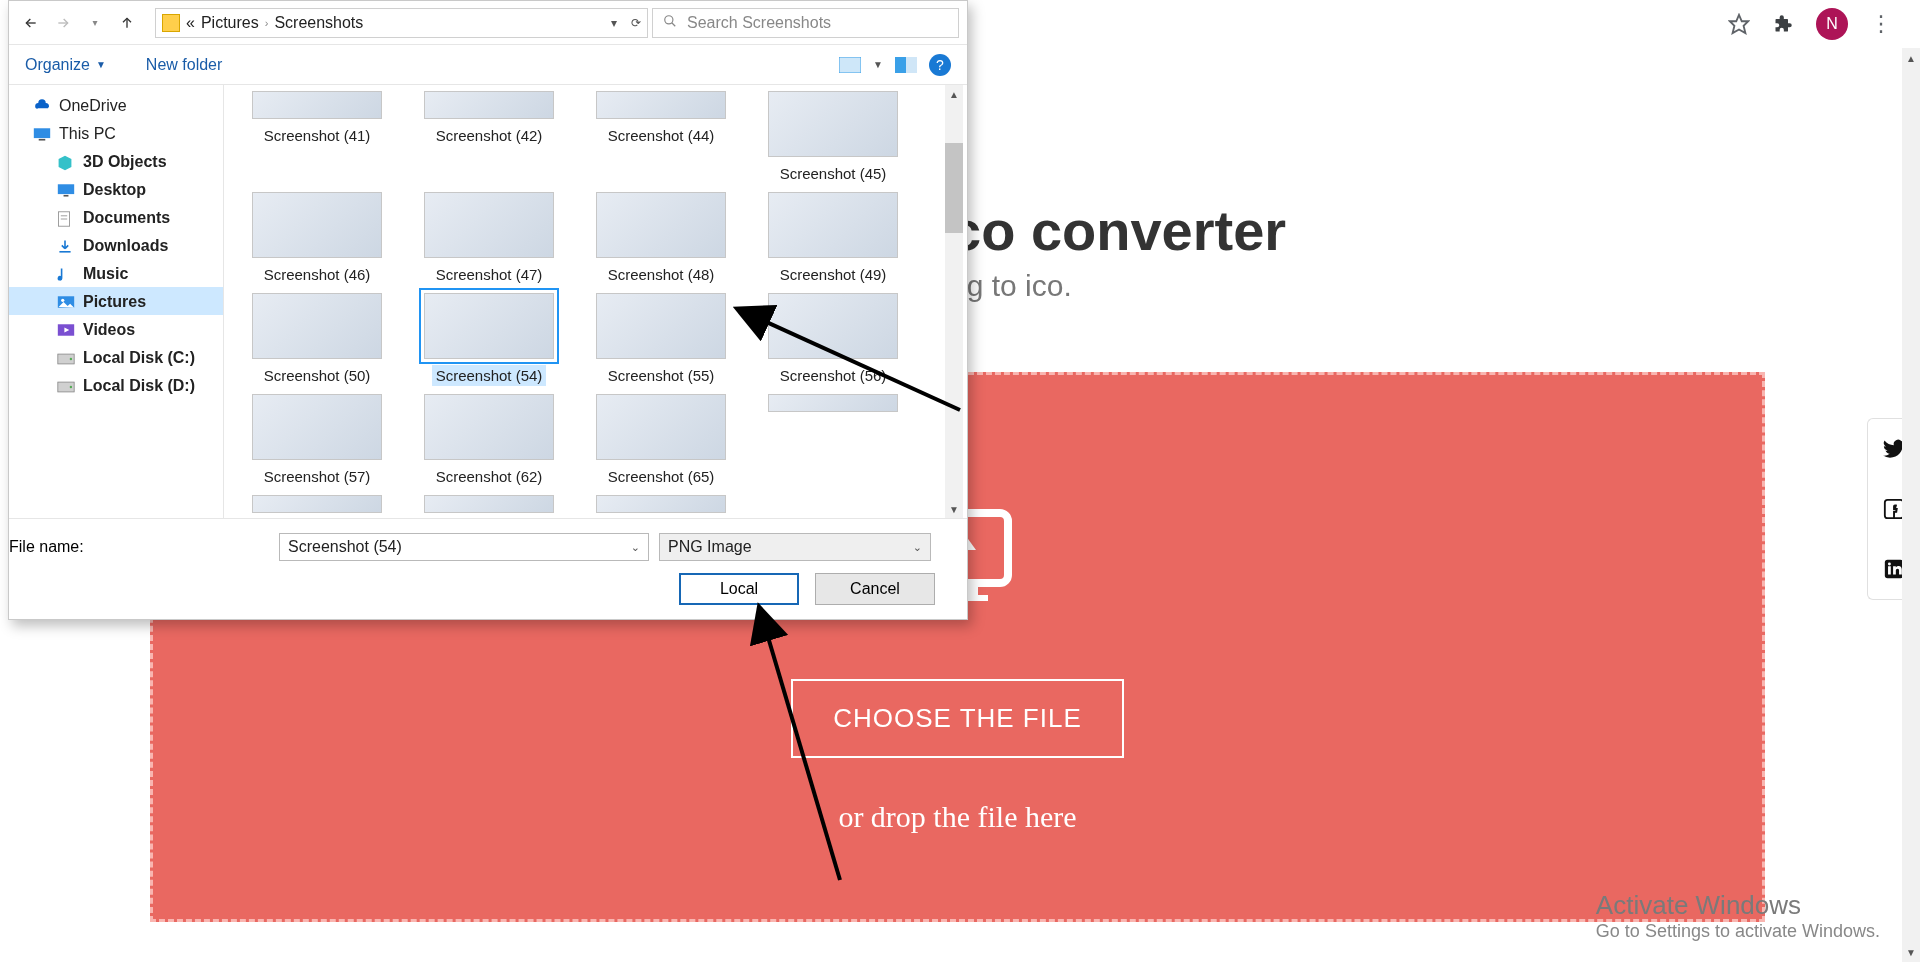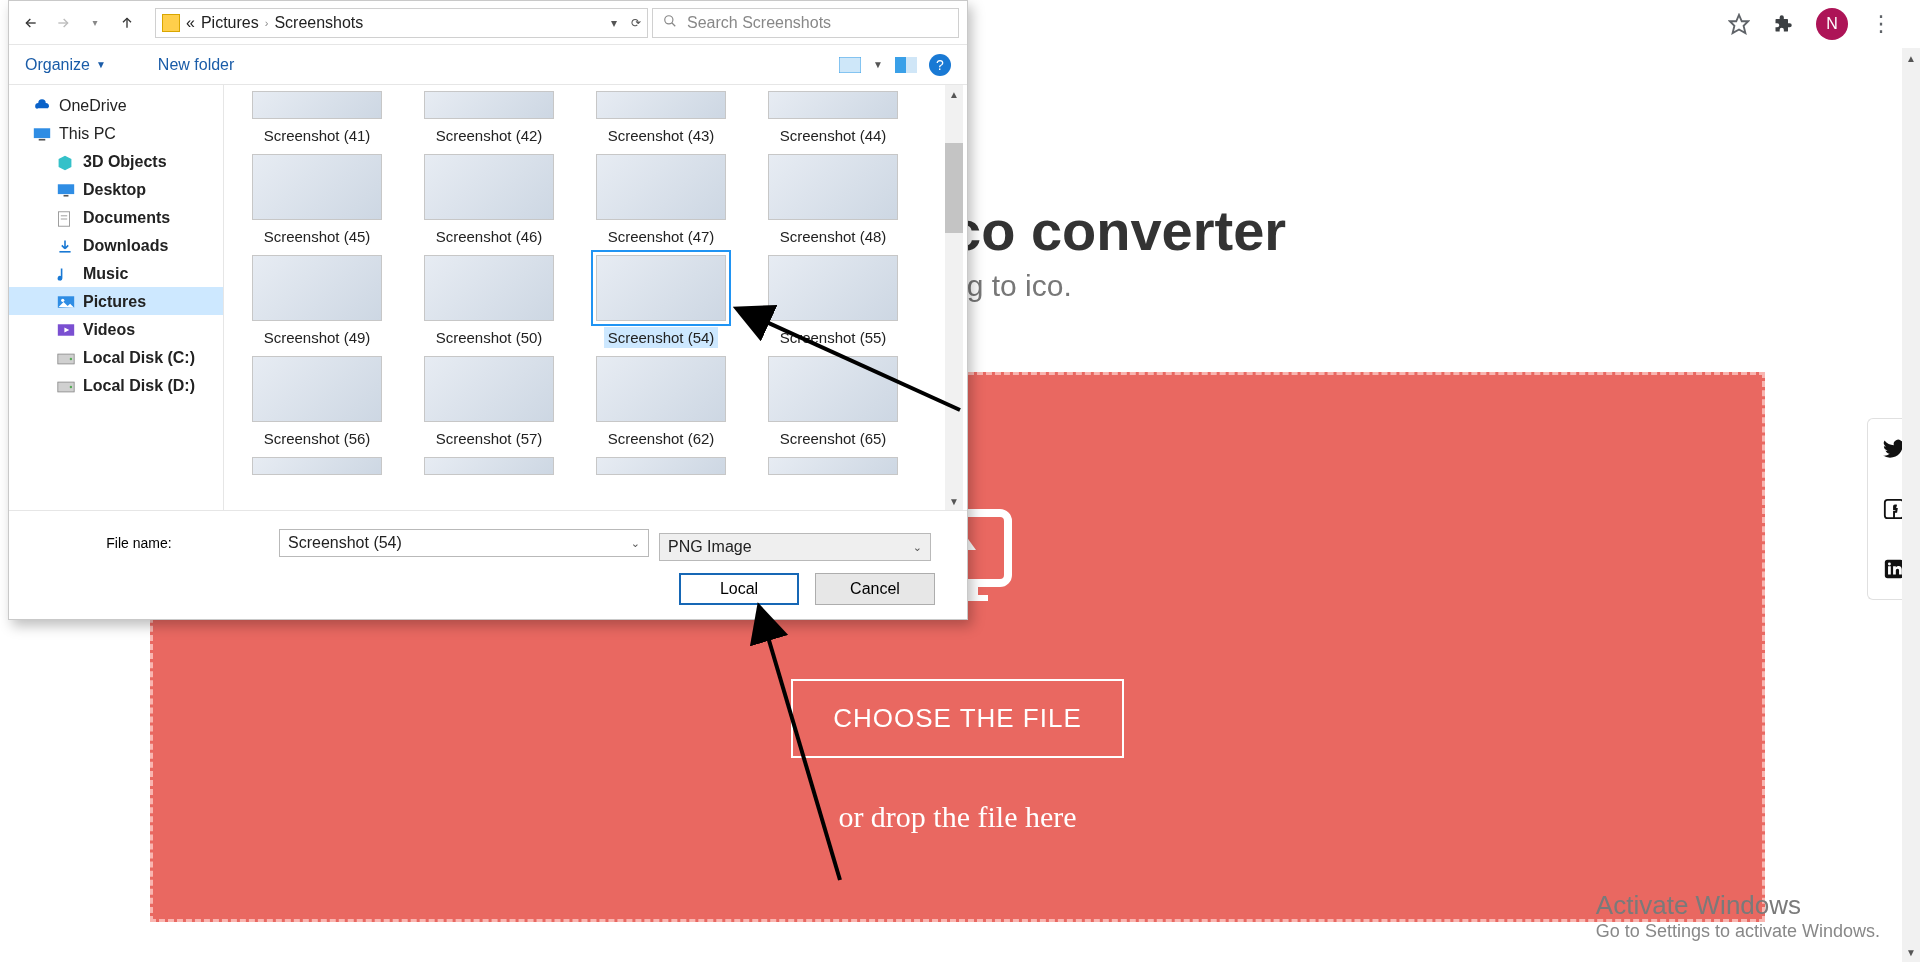--- a/index.html
+++ b/index.html
@@ -108,21 +108,21 @@
   .dlg-path .crumb { font-size:16px; color:#222; }
   .dlg-path .sep   { color:#888; font-size:11px; }
   .dlg-path .right { margin-left:auto; display:flex; gap:14px; color:#555; font-size:12px;}
   .dlg-search {
     width:307px; height:30px; border:1px solid #d0d0d0;
     display:flex; align-items:center; padding:0 10px; gap:10px; color:#888;
   }
 
   .dlg-toolbar {
     height:40px; display:flex; align-items:center; padding:0 16px;
-    font-size:16px; color:#1a5ca8; gap:52px;
+    font-size:16px; color:#1a5ca8; gap:40px;
     border-bottom:1px solid #e6e6e6;
   }
   .dlg-toolbar .org { color:#1a5ca8; display:flex; align-items:center; gap:6px;}
   .dlg-toolbar .right { margin-left:auto; display:flex; align-items:center; gap:12px;}
   .tb-ico { width:22px; height:22px; display:flex; align-items:center; justify-content:center; }
   .help-circle { width:22px; height:22px; border-radius:50%; background:#1979d4; color:#fff; font-size:14px; display:flex; align-items:center; justify-content:center;}
 
   .dlg-body { flex:1; display:flex; overflow:hidden; }
 
   .dlg-tree {
@@ -156,27 +156,27 @@
   .files-vscroll { position:absolute; right:4px; top:0; bottom:0; width:18px; background:#f1f1f1; display:flex; flex-direction:column;}
   .files-vscroll .arrow{height:18px; font-size:10px; color:#555; display:flex;align-items:center;justify-content:center;}
   .files-vscroll .thumb{ margin-top:40px; height:90px; background:#c4c4c4;}
 
   .dlg-footer {
     border-top:1px solid #e6e6e6;
     padding:14px 16px 14px 0;
     display:flex; flex-direction:column; gap:12px;
   }
   .fn-row { display:flex; align-items:center; gap:10px;}
-  .fn-row .lbl { width:260px; text-align:center; font-size:14px;}
+  .fn-row .lbl { width:260px; text-align:left; font-size:16px;}
   .fn-row .combo {
     border:1px solid #b9b9b9; height:28px; display:flex; align-items:center;
     padding:0 8px; font-size:16px; color:#222; background:#fff; justify-content:space-between;
   }
   .fn-row .combo.fname { width:370px;}
-  .fn-row .combo.ftype { width:272px; background:#efefef;margin-top:8px;}
+  .fn-row .combo.ftype { width:272px; background:#efefef;}
   .btn-row { display:flex; justify-content:flex-end; gap:16px; padding-right:16px;}
   .btn-row button {
     min-width:120px; height:32px; font-size:16px;
     background:#e7e7e7; border:1px solid #adadad;
   }
   .btn-row button.primary {
     background:#fff; border:2px solid #1667b5;
   }
 
   
@@ -409,24 +409,20 @@
 
     <div class="dlg-files">
       <div class="file-grid" id="file-grid">
           <div class="file-item half">
             <div class="file-thumb"></div>
                  <div class="file-lbl">Screenshot (41)</div>
           </div>
           <div class="file-item half">
             <div class="file-thumb"></div>
                  <div class="file-lbl">Screenshot (42)</div>
-          </div>
-          <div class="file-item half">
-            <div class="file-thumb"></div>
-                 <div class="file-lbl">Screenshot (43)</div>
           </div>
           <div class="file-item half">
             <div class="file-thumb"></div>
                  <div class="file-lbl">Screenshot (44)</div>
           </div>
           <div class="file-item">
             <div class="file-thumb"></div>
                  <div class="file-lbl">Screenshot (45)</div>
           </div>
           <div class="file-item">

